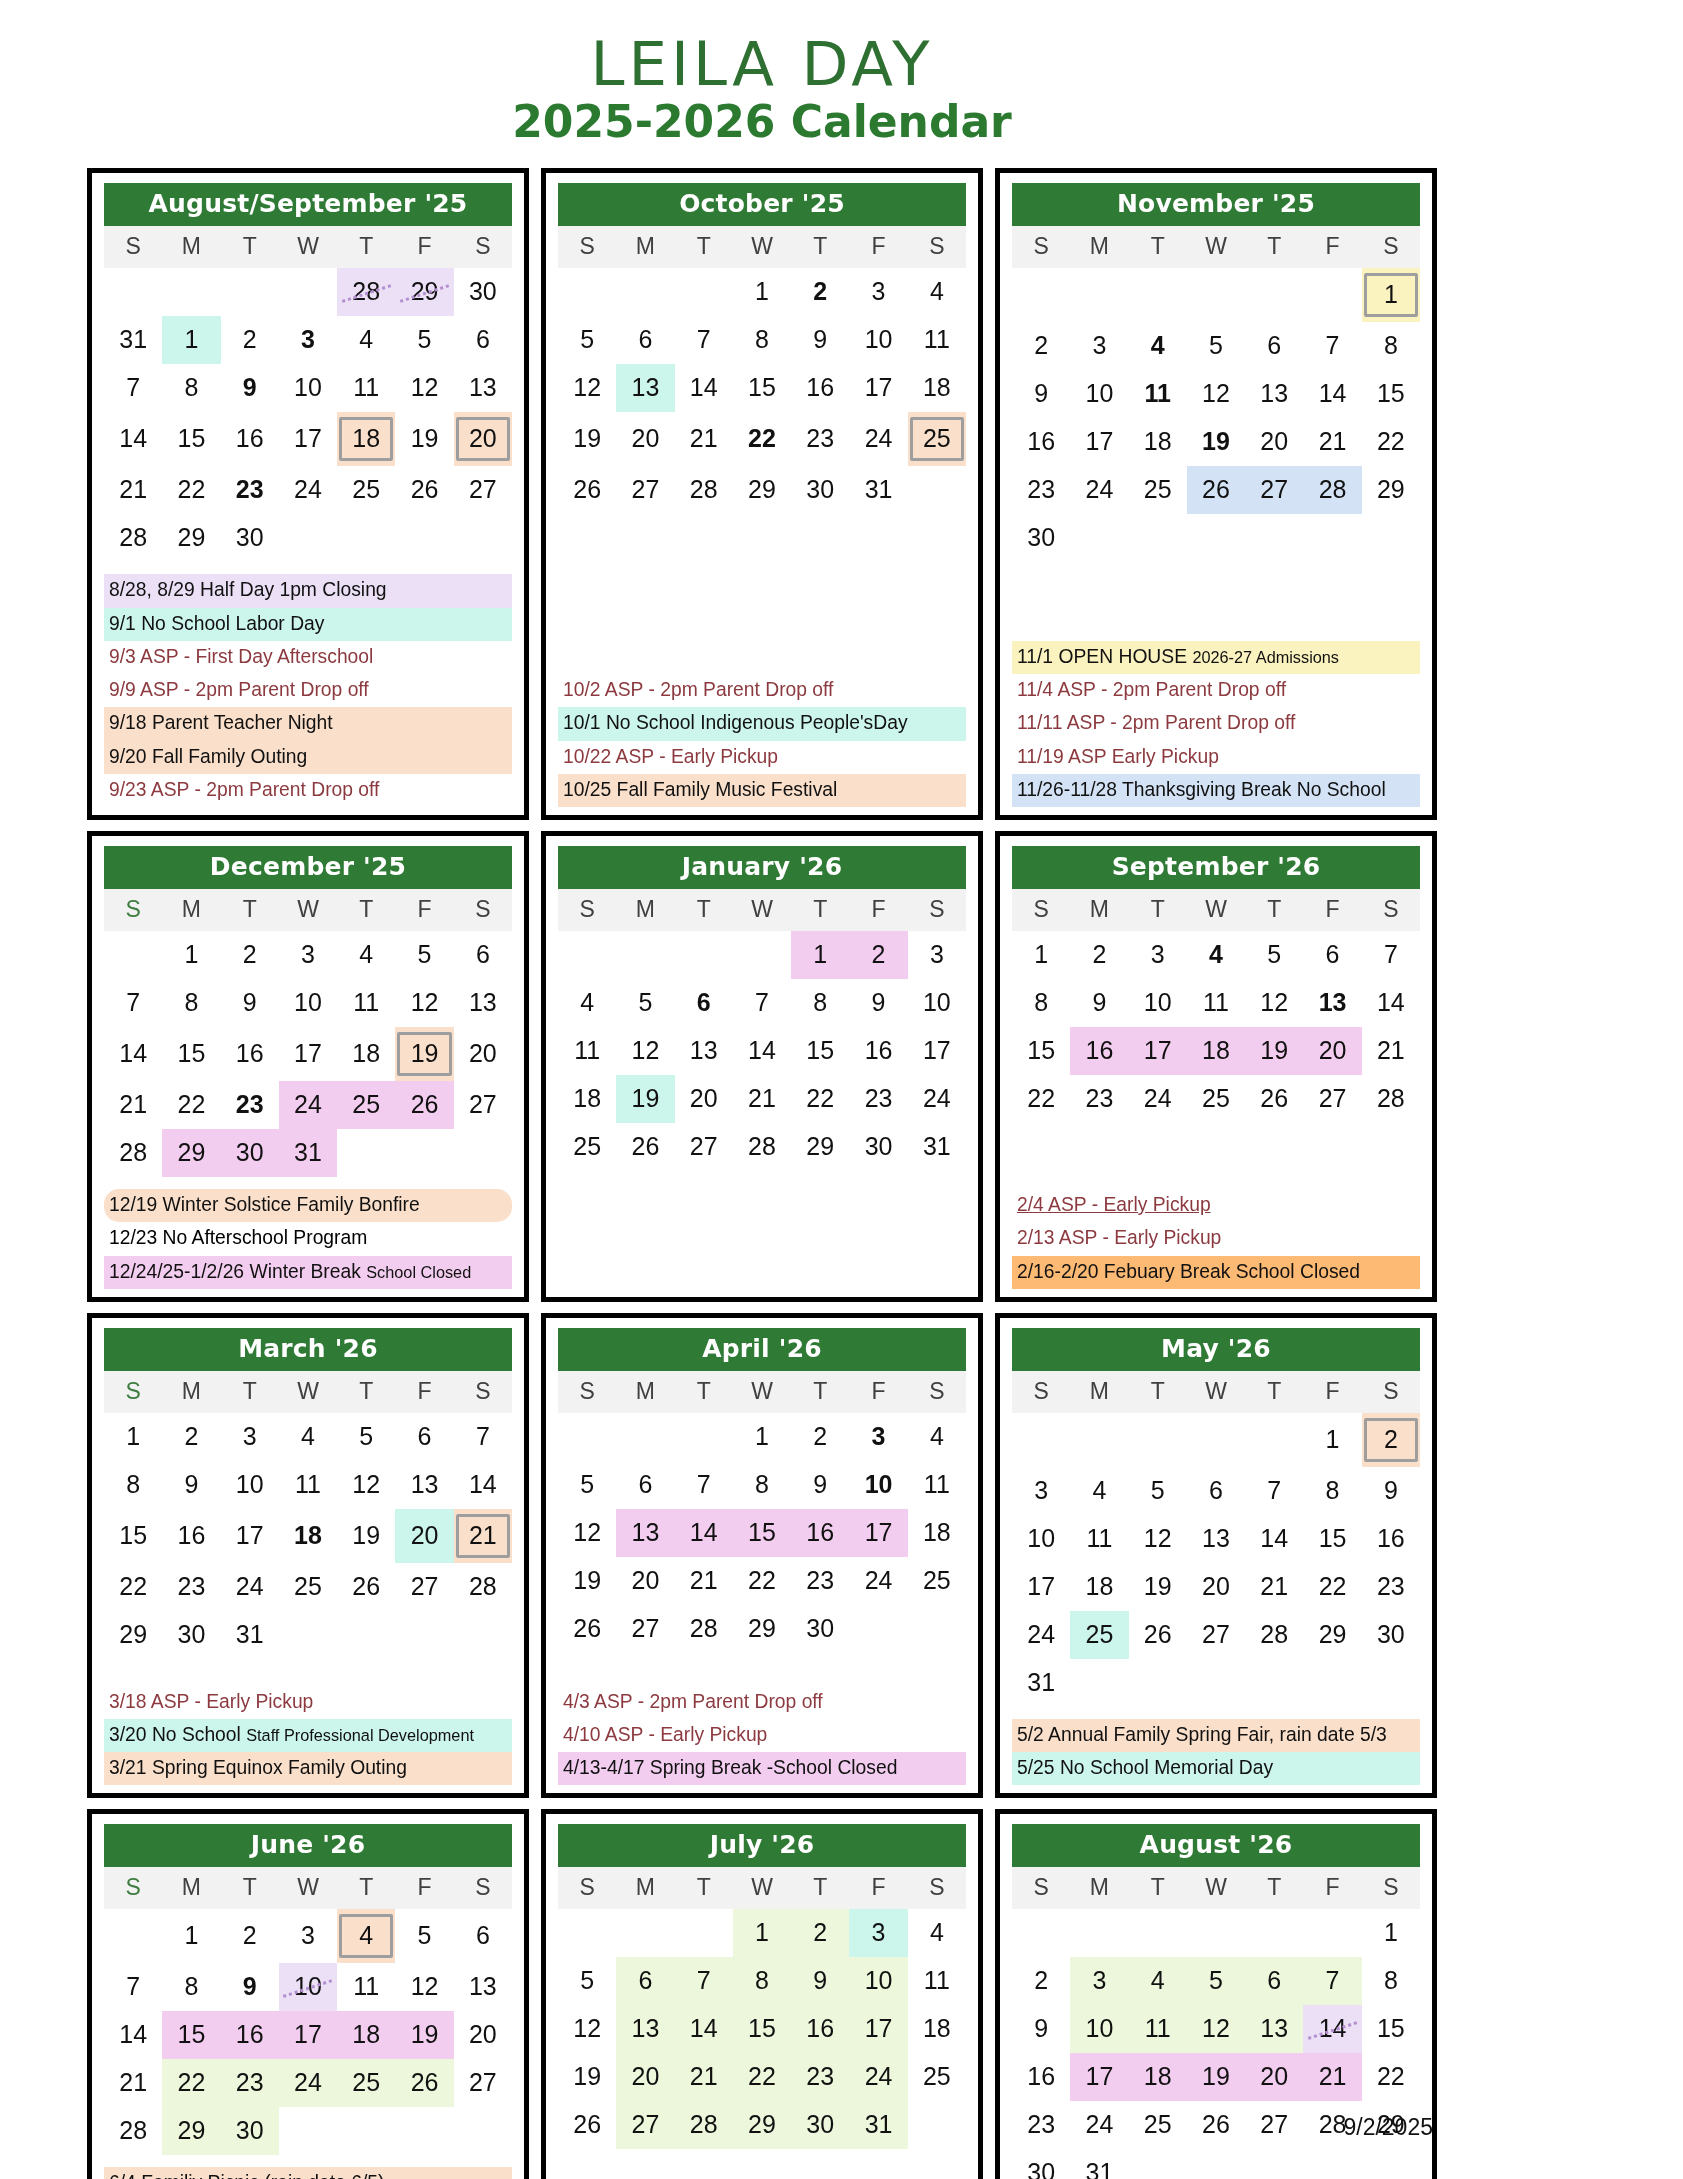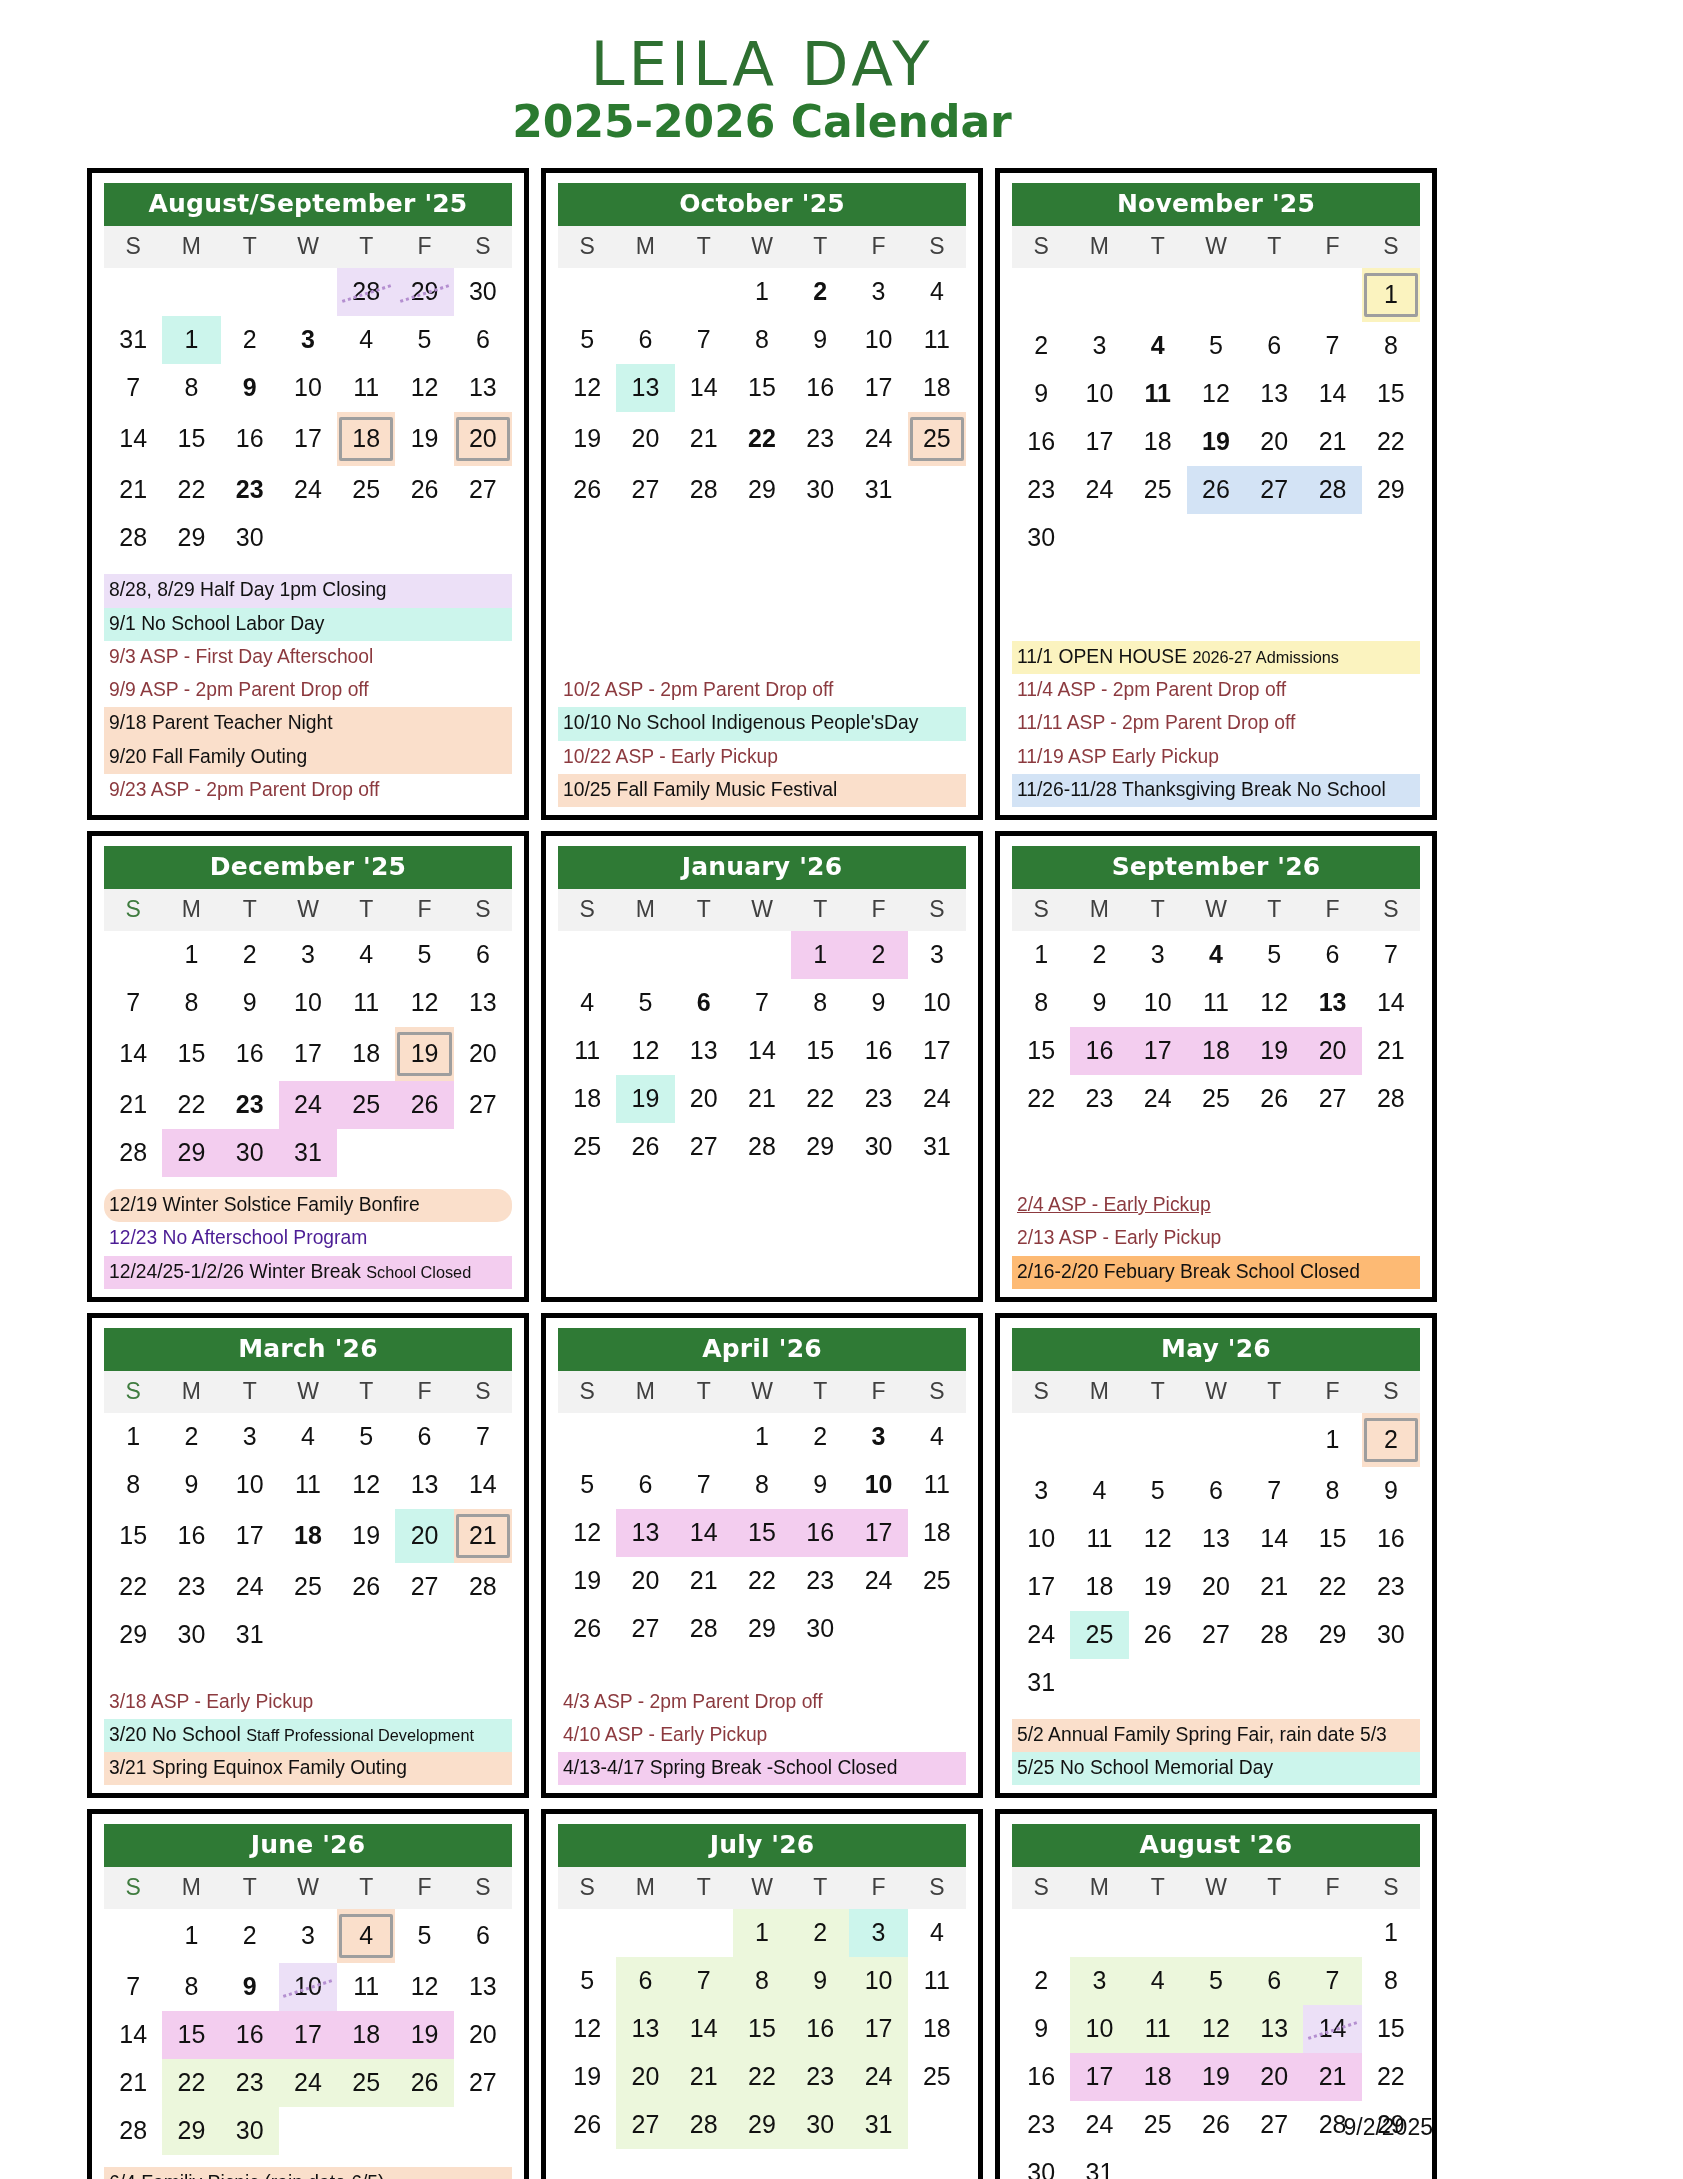--- a/index.html
+++ b/index.html
@@ -60,21 +60,21 @@
   
   .boxed .daybox{border:3px solid #9e9e9e;}
 
   
   .notes{margin-top:12px;display:flex;flex-direction:column;}
   .note{
     font-size:19.3px;line-height:1.36;padding:3px 5px 4px 5px;color:#111;
     white-space:nowrap;overflow:hidden;
   }
   .note.maroon{color:#8c3a3f;}
-  .note.darkred{color:#4c1d95;}
+  .note.darkred{color:#000000;}
   .note .sm{font-size:16.3px;}
   .spacer{flex:1 1 auto;min-height:0;}
 
   .footer-date{
     position:absolute;right:91px;bottom:38px;font-size:23px;color:#111;
   }
 
   
   .strike{position:relative;}
   .strike::after{
@@ -387,21 +387,21 @@
               </td>
               <td class="empty">
                 <span class="daybox"></span>
               </td>
             </tr>
           </tbody>
         </table>
         <div class="spacer"></div>
         <div class="notes">
           <div class="note maroon" style="background: transparent;">10/2  ASP - 2pm Parent Drop off</div>
-          <div class="note" style="background: rgb(204, 245, 236);">10/10 No School Indigenous People'sDay</div>
+          <div class="note" style="background: rgb(204, 245, 236);">10/1 No School Indigenous People'sDay</div>
           <div class="note maroon" style="background: transparent;">10/22 ASP - Early Pickup</div>
           <div class="note" style="background: rgb(250, 223, 203);">10/25 Fall Family Music Festival</div>
         </div>
       </div>
       <div class="month-card">
         <div class="month-title">November '25</div>
         <table class="cal">
           <thead>
             <tr>
               <th>S</th>

